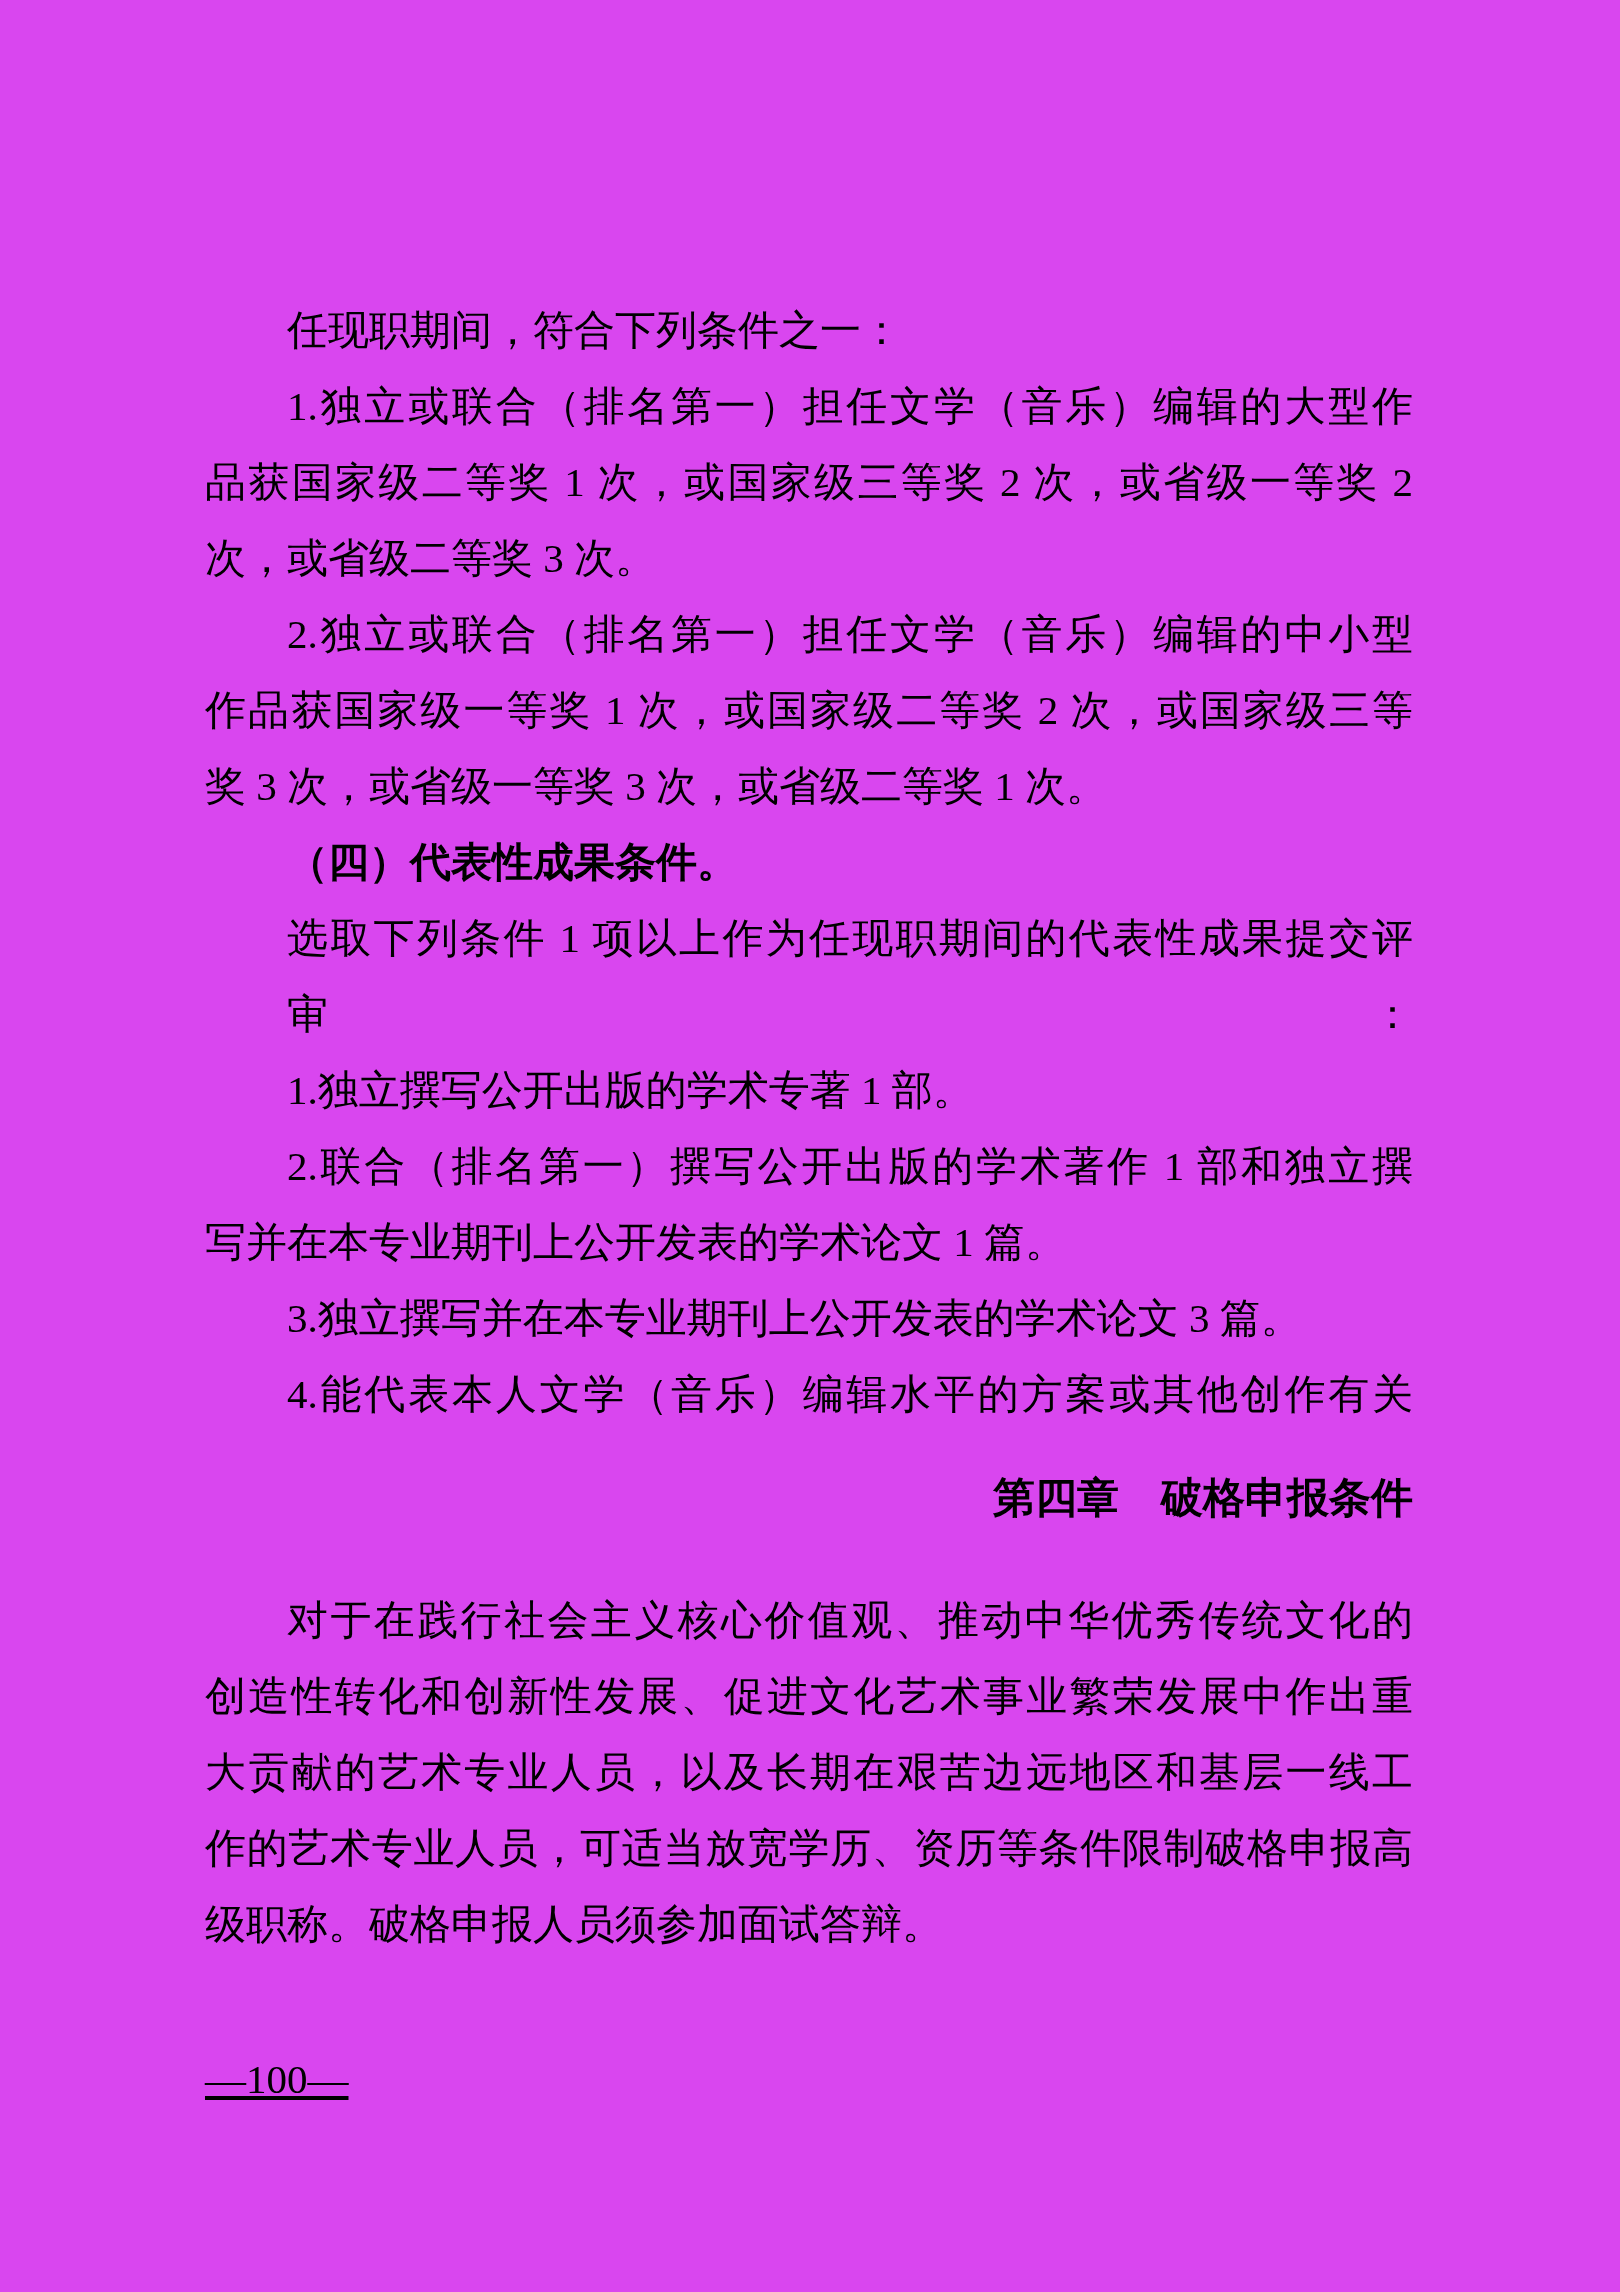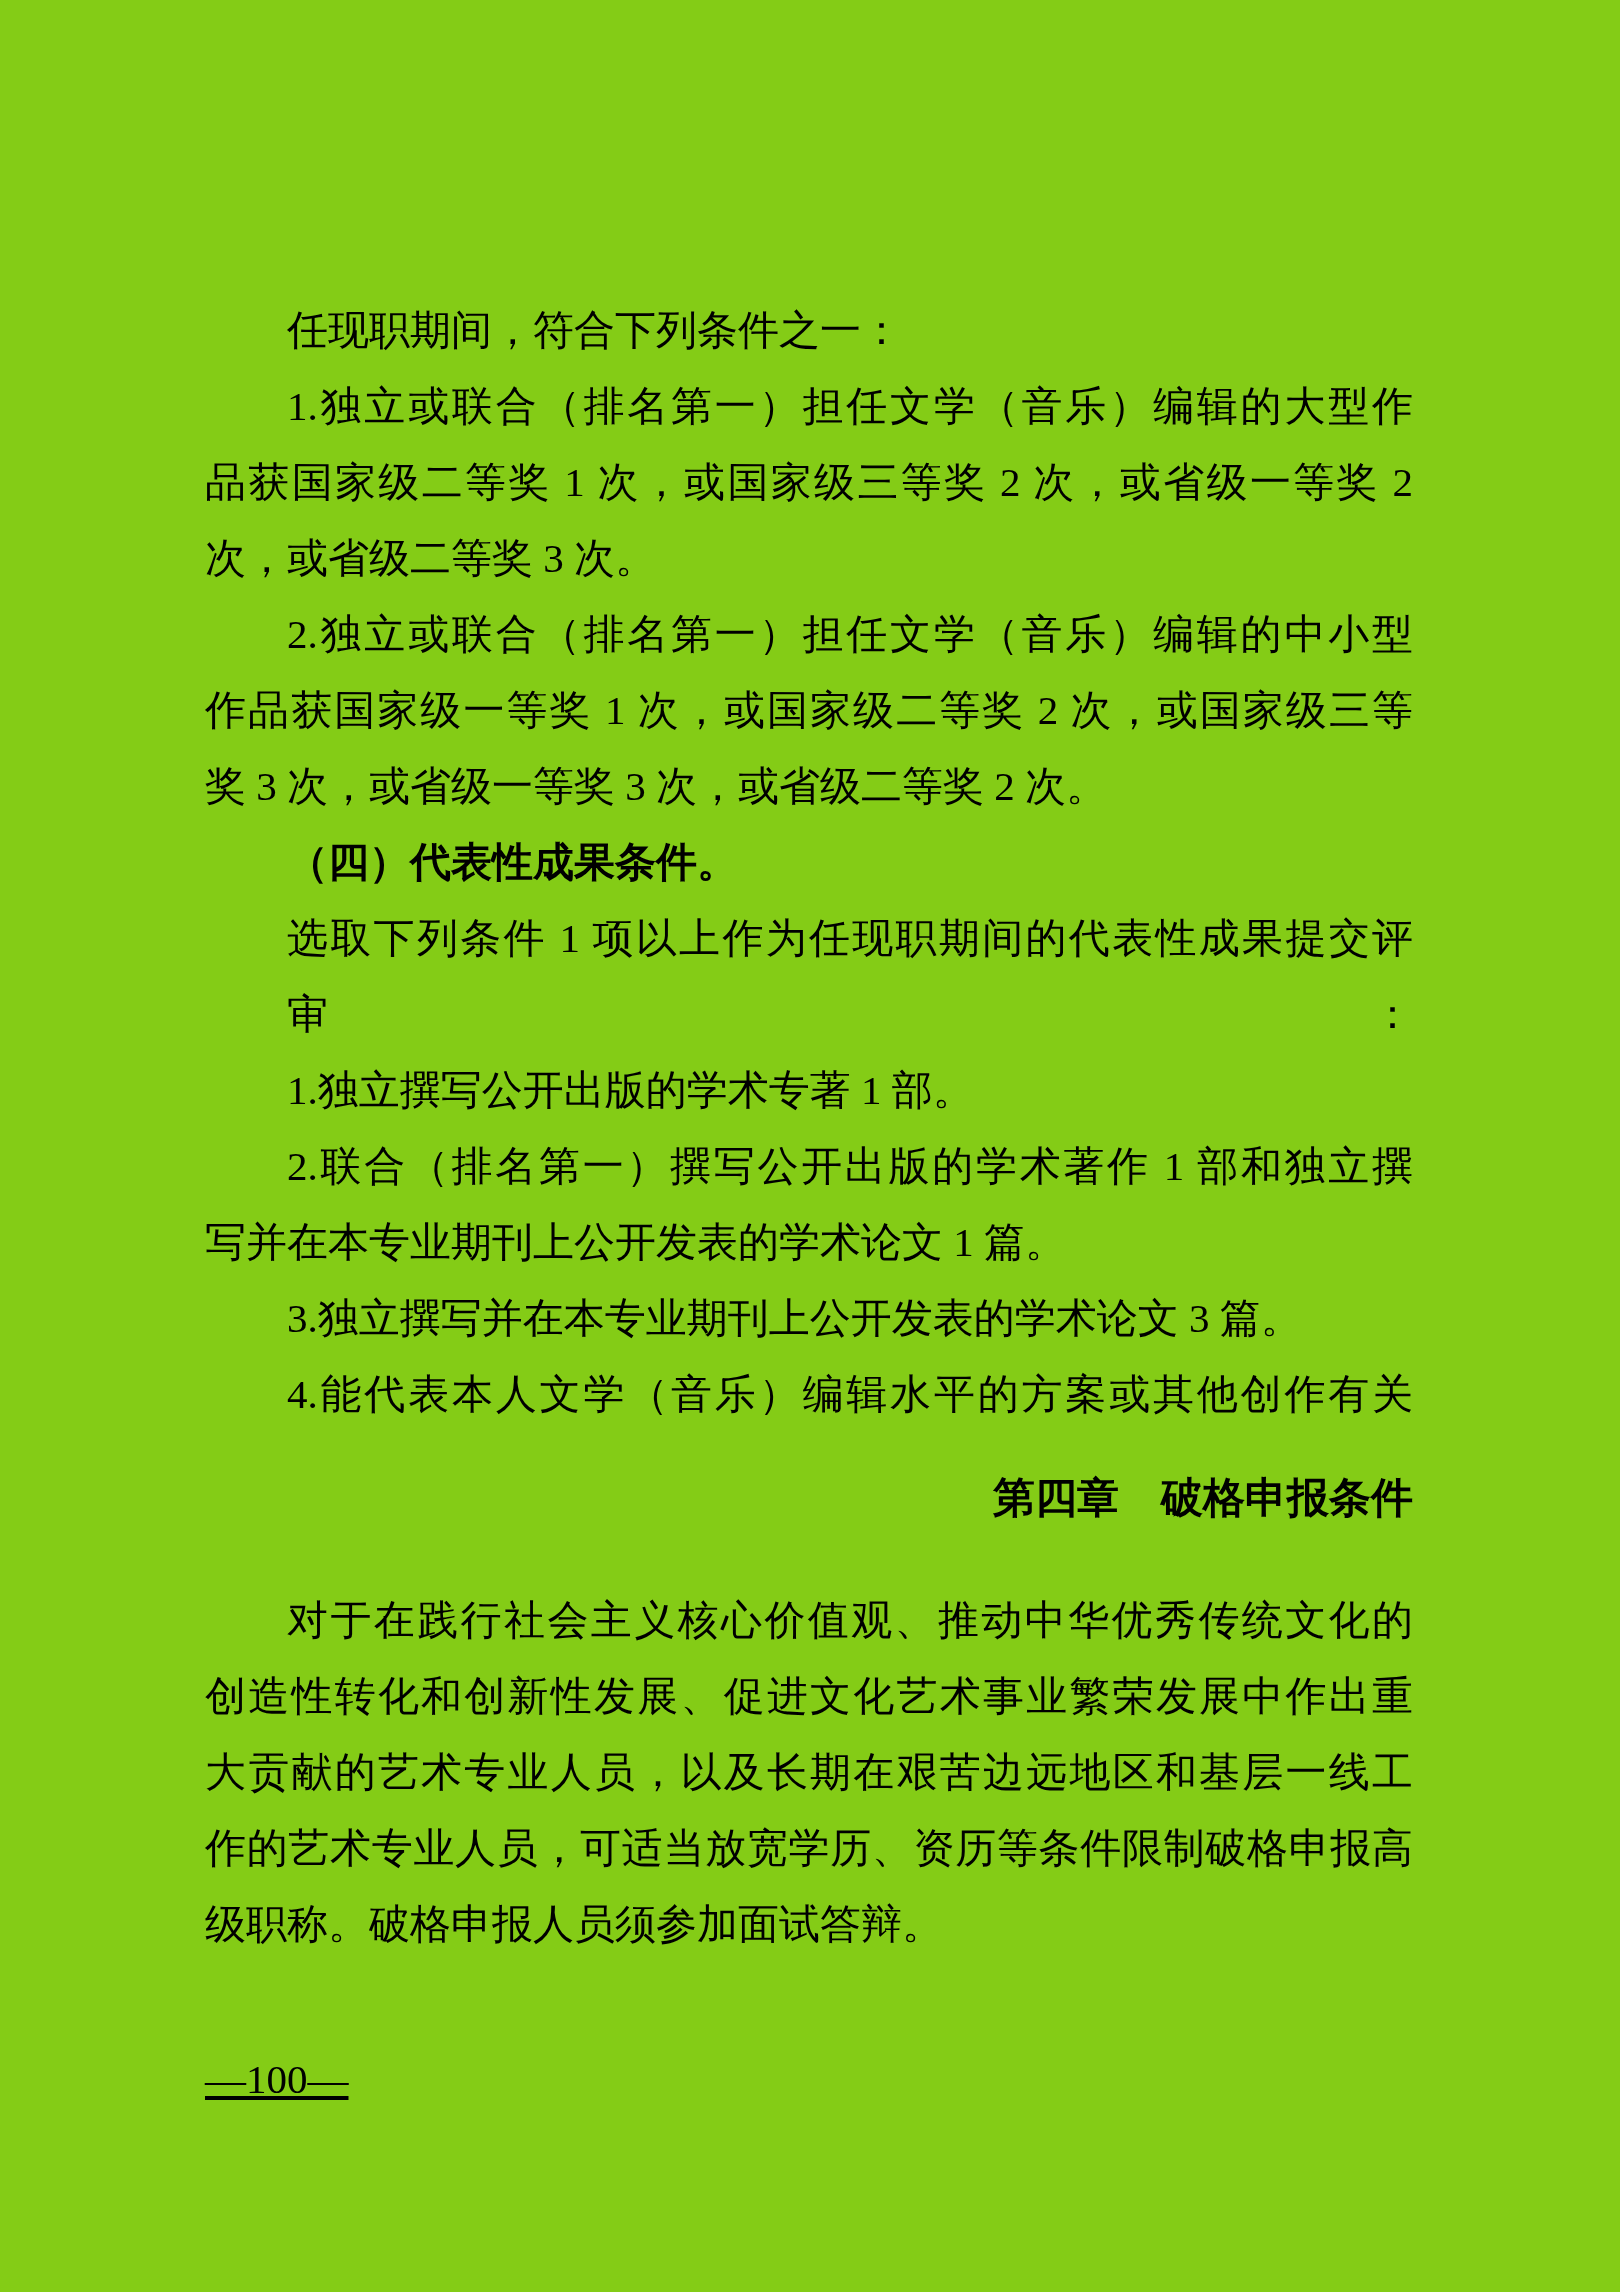--- a/index.html
+++ b/index.html
@@ -1,20 +1,20 @@
 <!DOCTYPE html>
 <html><head>
 <meta charset="utf-8">
 <style>
   html,body{margin:0;padding:0;background:#888;}
   .page{
     position:relative;
     width:1620px;
     height:2293px;
-    background:#84cc16;
+    background:#d946ef;
     margin:0 auto;
     overflow:hidden;
     font-family:"Liberation Serif","DejaVu Serif",serif;
     color:#000;
   }
   .content{
     position:absolute;
     left:205px;
     top:292px;
     width:1208px;
@@ -55,21 +55,21 @@
 
 <div class="page">
   <div class="content">
 
     <div class="ln ind">任现职期间，符合下列条件之一：</div>
     <div class="ln ind jst">1.独立或联合（排名第一）担任文学（音乐）编辑的大型作</div>
     <div class="ln jst">品获国家级二等奖 1 次，或国家级三等奖 2 次，或省级一等奖 2</div>
     <div class="ln">次，或省级二等奖 3 次。</div>
     <div class="ln ind jst">2.独立或联合（排名第一）担任文学（音乐）编辑的中小型</div>
     <div class="ln jst">作品获国家级一等奖 1 次，或国家级二等奖 2 次，或国家级三等</div>
-    <div class="ln">奖 3 次，或省级一等奖 3 次，或省级二等奖 2 次。</div>
+    <div class="ln">奖 3 次，或省级一等奖 3 次，或省级二等奖 1 次。</div>
     <div class="ln ind bold">（四）代表性成果条件。</div>
     <div class="ln ind jst">选取下列条件 1 项以上作为任现职期间的代表性成果提交评审：</div>
     <div class="ln ind">1.独立撰写公开出版的学术专著 1 部。</div>
     <div class="ln ind jst">2.联合（排名第一）撰写公开出版的学术著作 1 部和独立撰</div>
     <div class="ln">写并在本专业期刊上公开发表的学术论文 1 篇。</div>
     <div class="ln ind">3.独立撰写并在本专业期刊上公开发表的学术论文 3 篇。</div>
     <div class="ln ind jst">4.能代表本人文学（音乐）编辑水平的方案或其他创作有关</div>
 
     <div class="chapter">第四章　破格申报条件</div>
 

